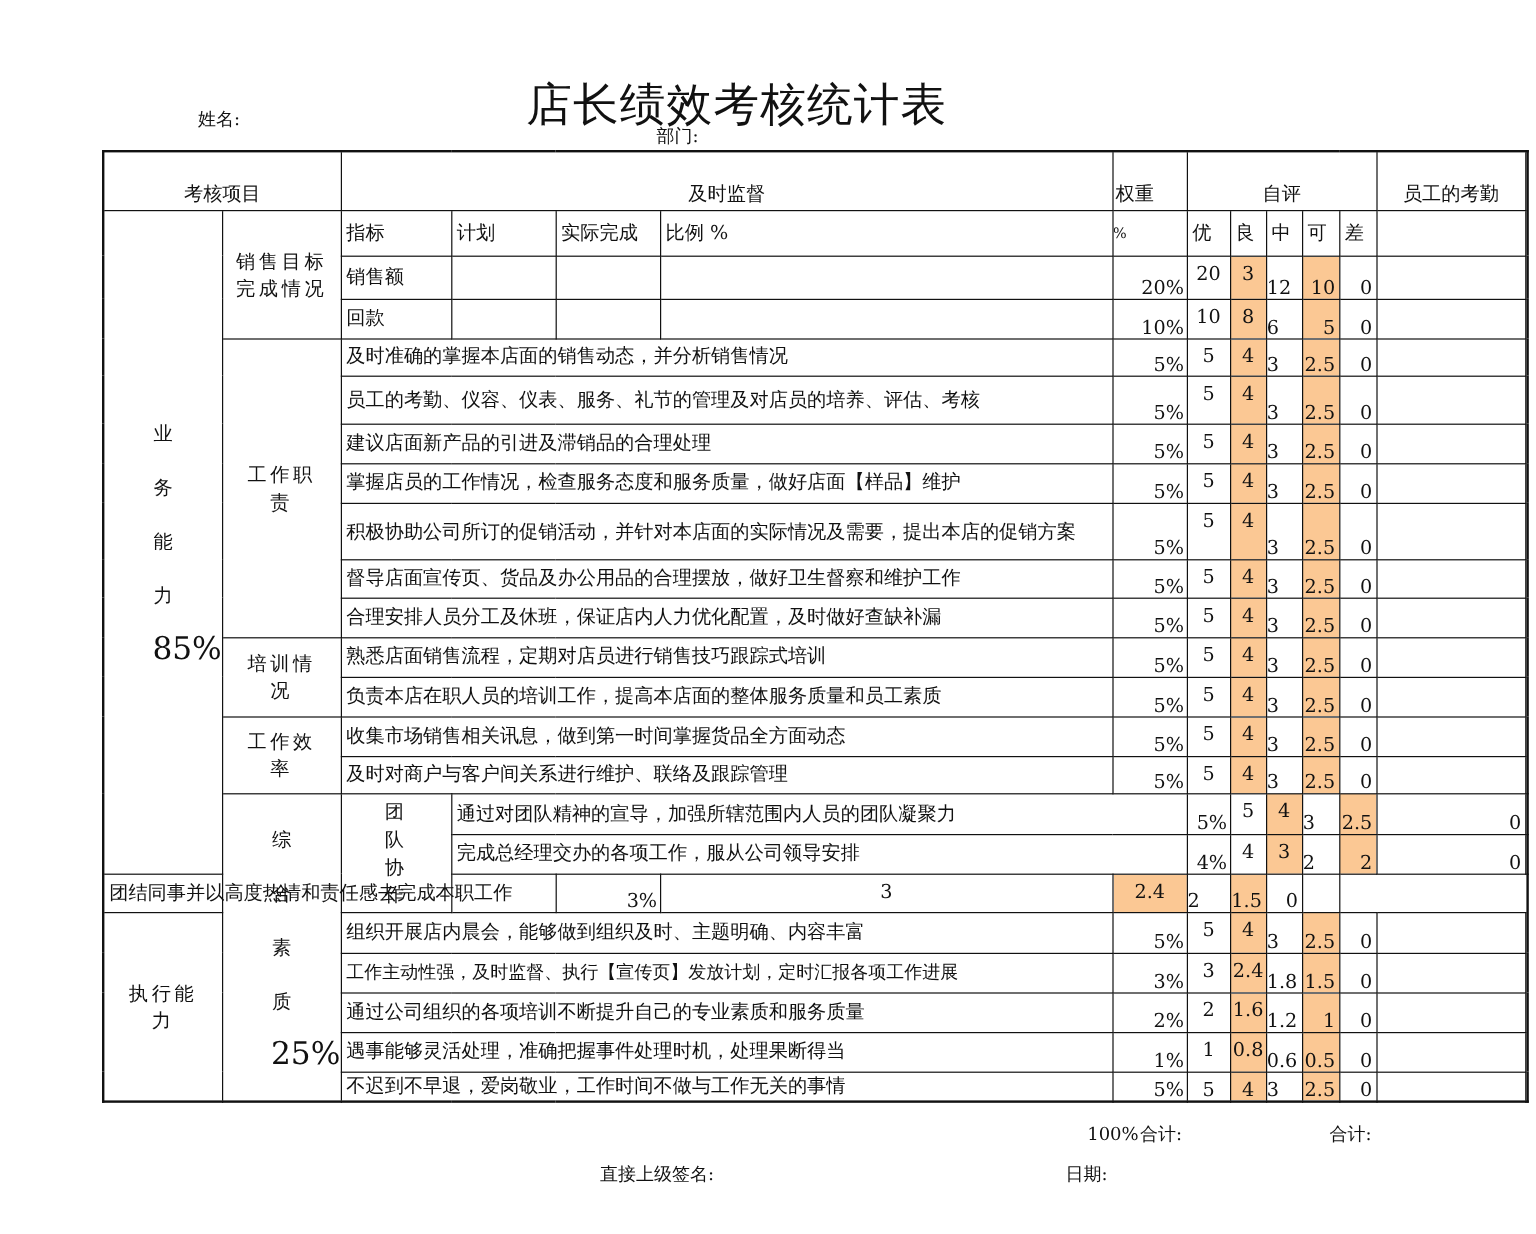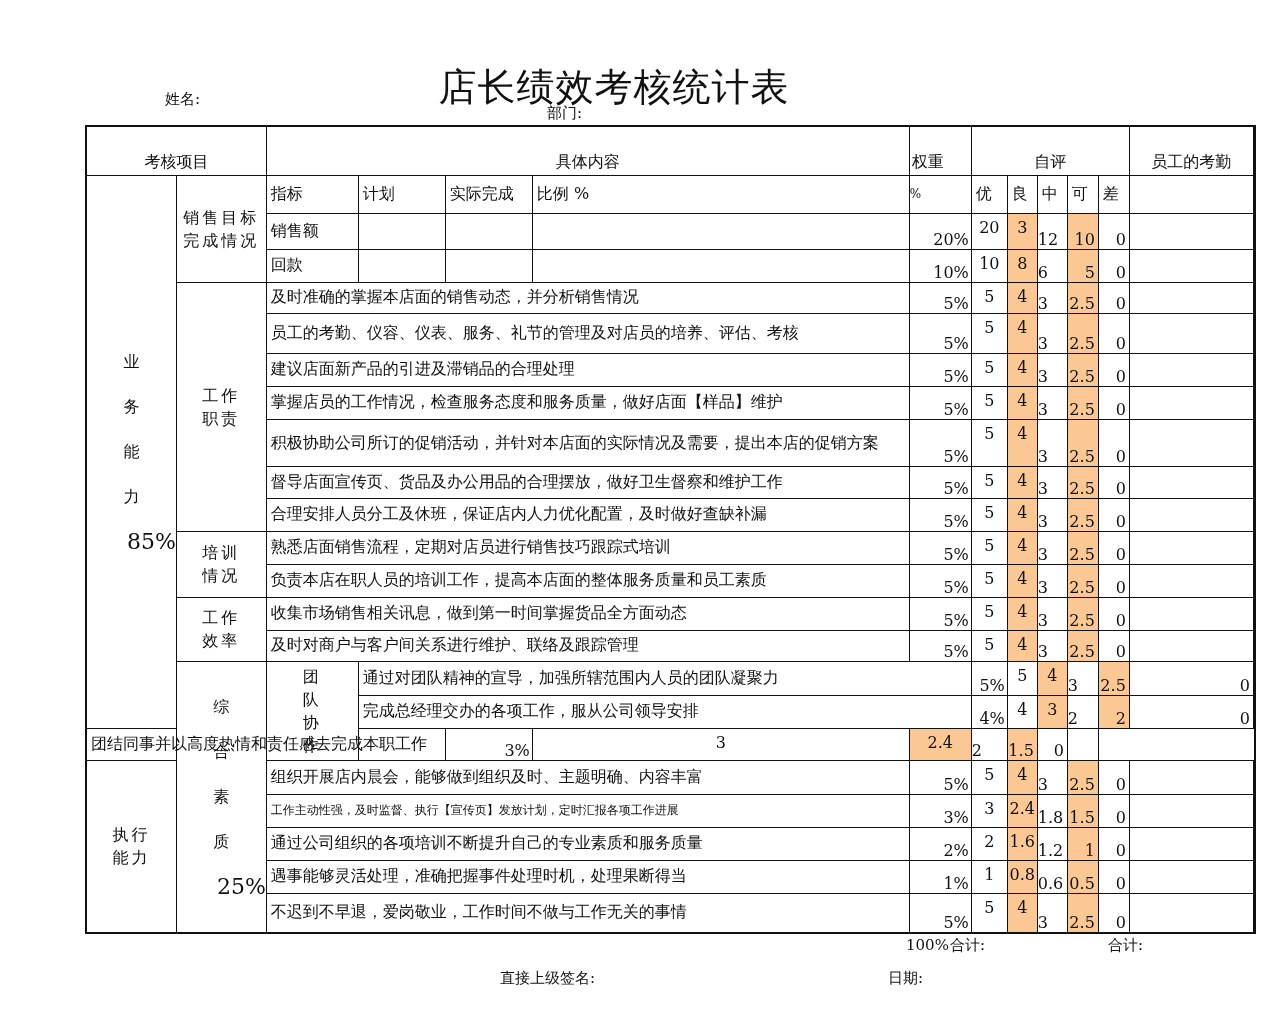--- a/index.html
+++ b/index.html
@@ -4,21 +4,21 @@
 <style>
   html, body { margin:0; padding:0; background:#ffffff; }
   body { width:1280px; height:1028px; position:relative; font-family:"DejaVu Serif","Liberation Serif",serif; color:#111; overflow:hidden; }
   .title { position:absolute; left:0; width:1188px; top:62px; text-align:center; font-size:38px; letter-spacing:1px;margin-left:20px; }
   .lbl { position:absolute; font-size:15px; }
   table.grid { position:absolute; left:85px; top:125px; border-collapse:collapse; table-layout:fixed; }
   table.grid td { border:1.5px solid #111; padding:0; font-size:16px; vertical-align:bottom; overflow:hidden; white-space:nowrap; }
   table.grid { border:2px solid #111; }
   .hdr { text-align:center; vertical-align:bottom !important; padding-bottom:2px !important; }
   .cat { text-align:center; vertical-align:middle !important; font-size:30px; line-height:45px; }
-  .cat .pct { font-size:22px;margin-left:40px; }
+  .cat .pct { font-size:26px;margin-left:40px; }
   .sub { text-align:center; vertical-align:middle !important; font-size:16px; line-height:23px; letter-spacing:3px; white-space:normal !important; }
   .content { padding-left:4px !important; vertical-align:middle !important; font-size:16px; }
   .content.wrap { white-space:normal !important; line-height:22px; }
   .w { text-align:right; padding-right:2px !important; font-size:14px; }
   .you { text-align:center; vertical-align:top !important; padding-top:4px !important; font-size:16px; }
   .liang, .ke { background:#fbc894; }
   .liang { text-align:center; vertical-align:top !important; padding-top:4px !important; }
   .zhong { text-align:left; padding-right:2px !important; }
   .ke { text-align:right; padding-right:3px !important; }
   .cha { text-align:right; padding-right:3px !important; }
@@ -45,21 +45,21 @@
       <col style="width:30px">
       <col style="width:30px">
       <col style="width:31px">
       <col style="width:31px">
       <col style="width:124px">
   </colgroup>
 
   <tbody>
       <tr style="height:49px">
     <td colspan="2" class="hdr">考核项目</td>
-    <td colspan="4" class="hdr">具体内容</td>
+    <td colspan="4" class="hdr">及时监督</td>
     <td style="text-align:left;padding-left:2px;padding-bottom:2px;">权重</td>
     <td colspan="5" class="hdr">自评</td>
     <td class="hdr" style="white-space:normal;vertical-align:top;padding:0 18px;line-height:22px;">员工的考勤</td>
   </tr>
 
   <tr style="height:38px">
     <td rowspan="16" class="cat">
       <div>业</div>
       <div>务</div>
       <div>能</div>
@@ -267,21 +267,21 @@
     <td colspan="4" class="content">组织开展店内晨会，能够做到组织及时、主题明确、内容丰富</td>
     <td class="w">5%</td>
     <td class="you">5</td>
     <td class="liang">4</td>
     <td class="zhong">3</td>
     <td class="ke sm">2.5</td>
     <td class="cha">0</td>
     <td></td>
   </tr>
   <tr style="height:33px">
-    <td colspan="4" class="content" style="font-size:12px;">工作主动性强，及时监督、执行【宣传页】发放计划，定时汇报各项工作进展</td>
+    <td colspan="4" class="content" style="font-size:15px;">工作主动性强，及时监督、执行【宣传页】发放计划，定时汇报各项工作进展</td>
     <td class="w">3%</td>
     <td class="you">3</td>
     <td class="liang sm">2.4</td>
     <td class="zhong sm">1.8</td>
     <td class="ke sm">1.5</td>
     <td class="cha">0</td>
     <td></td>
   </tr>
   <tr style="height:33px">
     <td colspan="4" class="content">通过公司组织的各项培训不断提升自己的专业素质和服务质量</td>
@@ -296,21 +296,21 @@
   <tr style="height:33px">
     <td colspan="4" class="content">遇事能够灵活处理，准确把握事件处理时机，处理果断得当</td>
     <td class="w">1%</td>
     <td class="you">1</td>
     <td class="liang sm">0.8</td>
     <td class="zhong sm">0.6</td>
     <td class="ke sm">0.5</td>
     <td class="cha">0</td>
     <td></td>
   </tr>
-  <tr style="height:40px">
+  <tr style="height:24px">
     <td colspan="4" class="content">不迟到不早退，爱岗敬业，工作时间不做与工作无关的事情</td>
     <td class="w">5%</td>
     <td class="you">5</td>
     <td class="liang sm">4</td>
     <td class="zhong">3</td>
     <td class="ke sm">2.5</td>
     <td class="cha">0</td>
     <td></td>
   </tr>
 </tbody>

